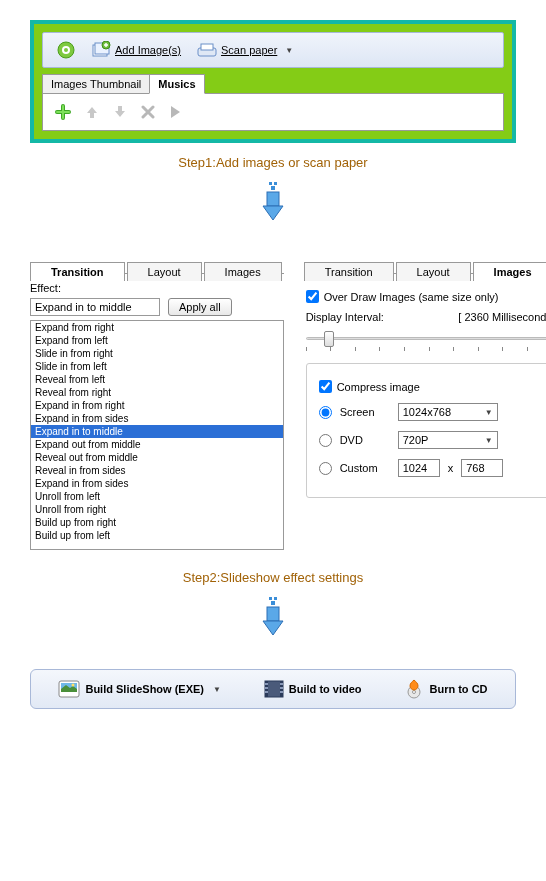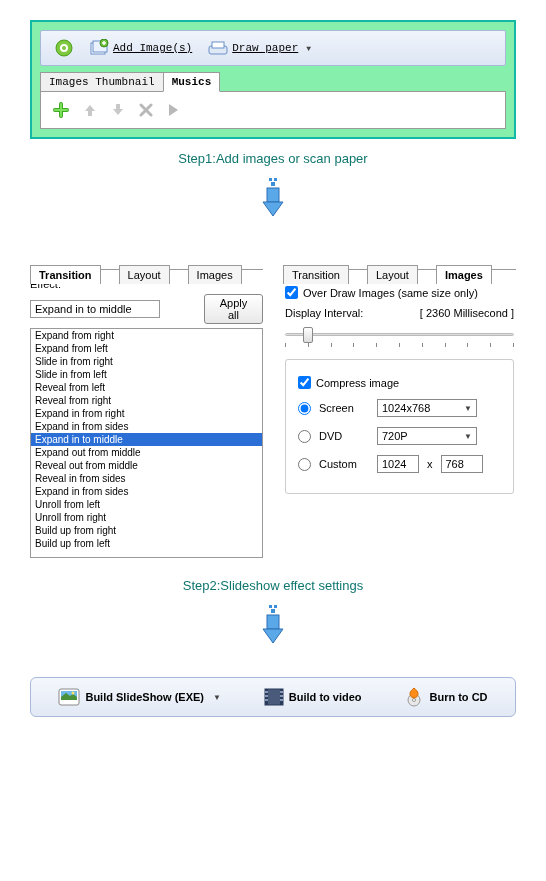--- a/index.html
+++ b/index.html
@@ -1,55 +1,55 @@
 <!DOCTYPE html>
 <html><head>
 <meta charset="utf-8">
 <style>
 * { box-sizing: border-box; margin: 0; padding: 0; }
 body { font-family: Tahoma, Arial, sans-serif; font-size: 11px; background: #fff; width: 546px; }
 .section { margin: 20px 30px; }
-.panel { border: 2px solid #14b8a6; background: #86efac; font-family: Liberation Mono, monospace; }
+.panel { border: 4px solid #14b8a6; background: #84cc16; }
 .toolbar { background: linear-gradient(#f0f4fb, #dde6f5); border: 1px solid #a8b8d8; padding: 6px 10px; display: flex; align-items: center; gap: 8px; border-radius: 2px; }
 .toolbar-item { display: flex; align-items: center; gap: 4px; padding: 2px 4px; }
 .link-text { color: #000; text-decoration: underline; cursor: pointer; }
 .tabs { display: flex; margin-top: 6px; align-items: center; }
 .tab { border: 1px solid #999; padding: 3px 8px; background: #f0f0f0; font-size: 11px; margin-right: -1px; cursor: pointer; }
 .tab.active { background: #fff; border-bottom: 1px solid #fff; position: relative; z-index: 1; font-weight: bold; }
 .tab-body { border: 1px solid #999; padding: 8px; margin-top: -1px; background: #fff; }
 .icon-row { display: flex; gap: 14px; align-items: center; padding: 2px 4px; }
-.caption { text-align: center; color: #0f766e; font-size: 13px; margin: 12px 0; }
+.caption { text-align: center; color: #a16207; font-size: 13px; margin: 12px 0; }
 .arrow-down { text-align: center; margin: 8px 0 30px 0; }
 .arrow-svg { display: inline-block; }
 .two-col { display: flex; gap: 20px; }
 .col { flex: 1; }
 .effect-row { display: flex; align-items: center; gap: 8px; margin: 4px 0; }
 .effect-row input[type=text] { border: 1px solid #999; padding: 2px 4px; font-size: 11px; width: 130px; }
-.btn { border: 1px solid #888; background: linear-gradient(#fff, #e8e8e8); padding: 2px 10px; font-size: 11px; border-radius: 3px; cursor: pointer; margin-left: 36px; }
+.btn { border: 1px solid #888; background: linear-gradient(#fff, #e8e8e8); padding: 2px 10px; font-size: 11px; border-radius: 3px; cursor: pointer; }
 .listbox { border: 1px solid #999; width: 100%; height: 230px; overflow-y: scroll; font-size: 10px; background: #fff; }
 .listbox-item { padding: 1px 4px; cursor: pointer; }
 .listbox-item.selected { background: #2b6fd6; color: #fff; }
 .label { font-size: 11px; }
 .check-row { display: flex; align-items: flex-end; gap: 5px; margin: 6px 0; }
 .interval-row { display: flex; justify-content: space-between; margin: 8px 0 4px 0; }
 .slider-wrap { position: relative; height: 24px; margin: 4px 0 12px 0; }
 .slider-track { position: absolute; top: 10px; left: 0; right: 0; height: 3px; background: #ddd; border: 1px solid #bbb; border-radius: 2px; }
 .slider-thumb { position: absolute; top: 4px; left: 18px; width: 10px; height: 16px; background: linear-gradient(#fff,#ddd); border: 1px solid #888; border-radius: 2px; }
 .tick-row { position: absolute; bottom: 0; left: 0; right: 0; display: flex; justify-content: space-between; }
 .tick { width: 1px; height: 4px; background: #888; }
 .fieldbox { border: 1px solid #ccc; border-radius: 3px; padding: 10px 12px; margin-top: 8px; }
 .radio-row { display: flex; align-items: center; gap: 8px; margin: 10px 0; }
 .radio-row .rlabel { width: 50px; }
 .select { border: 1px solid #888; padding: 2px 4px; font-size: 11px; width: 100px; background: #fff; display: flex; justify-content: space-between; align-items: center; cursor: pointer; }
 .small-input { border: 1px solid #888; padding: 2px 4px; font-size: 11px; width: 42px; }
 .build-bar { background: linear-gradient(#f4f7fc, #e2e9f5); border: 1px solid #a8b8d8; padding: 6px; display: flex; align-items: center; justify-content: space-around; border-radius: 6px; }
 .build-item { display: flex; align-items: center; gap: 5px; font-weight: bold; font-size: 11px; cursor: pointer; padding: 3px 6px; }
 .tri { font-size: 8px; color: #444; margin-left: 4px; }
 .plain-tab-row { display: flex; border-bottom: 1px solid #999; }
-.plain-tab { padding: 3px 8px; border: 1px solid #999; border-bottom: none; background: #f5f5f5; cursor: pointer; font-size: 11px; position: relative; top: 15px; margin-right: 18px; }
+.plain-tab { padding: 3px 20px; border: 1px solid #999; border-bottom: none; background: #f5f5f5; cursor: pointer; font-size: 11px; position: relative; top: 8px; margin-right: 2px; }
 .plain-tab.active { background: #fff; font-weight: bold; }
 svg { display: block; }
 </style>
 </head>
 <body>
 
 <div class="section">
   <div class="panel" style="padding:8px;">
     <div class="toolbar">
       <div class="toolbar-item">
@@ -66,21 +66,21 @@
             <circle cx="15" cy="4" r="4" fill="#6fbf3f" stroke="#3d8a1a"></circle>
             <path d="M15 2v4M13 4h4" stroke="#fff" stroke-width="1.4"></path>
           </svg>
         <span class="link-text">Add Image(s)</span>
       </div>
       <div class="toolbar-item">
         <svg width="20" height="16">
             <rect x="1" y="6" width="18" height="8" rx="2" fill="#dfe8f5" stroke="#6a8fc8"></rect>
             <rect x="4" y="2" width="12" height="6" fill="#fff" stroke="#6a8fc8"></rect>
           </svg>
-        <span class="link-text">Draw paper</span>
+        <span class="link-text">Scan paper</span>
         <span class="tri">▼</span>
       </div>
     </div>
     <div class="tabs">
       <div class="tab">Images Thumbnail</div>
       <div class="tab active">Musics</div>
     </div>
     <div class="tab-body">
       <div class="icon-row">
         <span>

